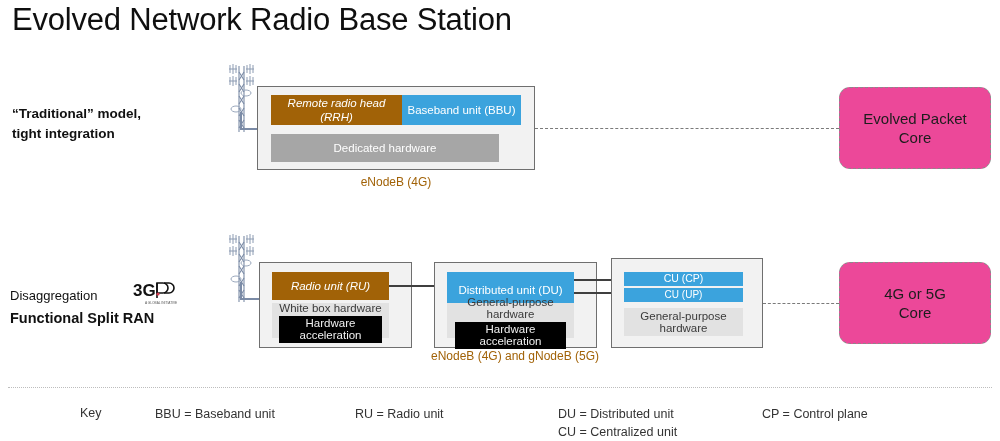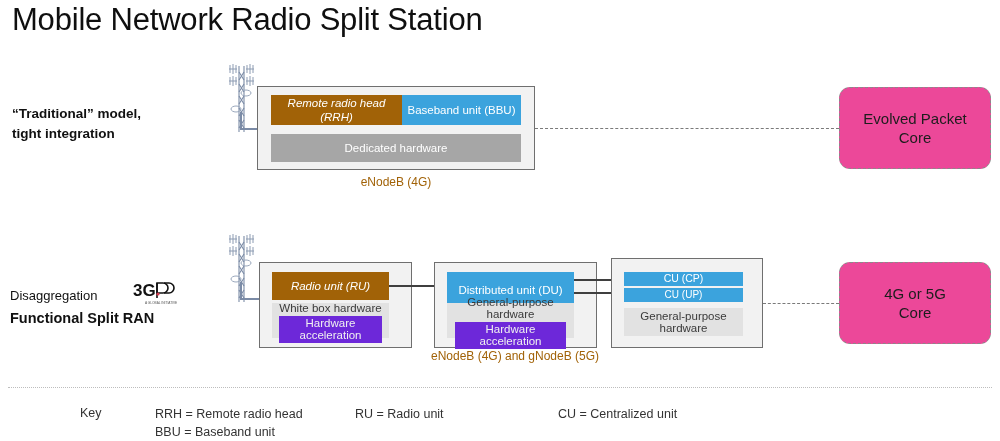--- a/index.html
+++ b/index.html
@@ -101,21 +101,21 @@
     color: #3a3a3a;
     font-size: 11.5px;
     display: flex;
     align-items: center;
     justify-content: center;
     flex-direction: column;
     text-align: center;
   }
   .hw-plain .hw-title { margin: 3px 0 2px 0; }
   .hw-plain .hw-accel {
-    background: #6d28d9;
+    background: #000000;
     color: #f0f0f0;
     width: 88%;
     padding: 1px 0 2px 0;
     font-size: 11.5px;
   }
 
   
   .core-box {
     position: absolute;
     background: #ec4899;
@@ -178,21 +178,21 @@
     white-space: nowrap;
   }
   #key-col-0 { left: 155px; }
   #key-col-1 { left: 355px; text-align: center; }
   #key-col-2 { left: 558px; }
   #key-col-3 { left: 762px; }
 </style>
 </head>
 <body>
 
-<div class="page-title">Mobile Network Radio Split Station</div>
+<div class="page-title">Evolved Network Radio Base Station</div>
 
 <div class="row-label" id="label-traditional">
   <span>“Traditional” model,</span><br>
   <span>tight integration</span>
 </div>
 
 <div class="tower" id="tower-1">
   <svg width="34" height="72" viewBox="0 0 34 72">
     <g stroke="#7b8ba6" stroke-width="1.1" fill="none">
       <line x1="13" y1="4" x2="13" y2="70"></line>
@@ -238,21 +238,21 @@
 <div class="unit-box" style="left:257px; top:86px; width:278px; height:84px;"></div>
 <div class="fn-block teal" style="left:271px; top:95px; width:131px; height:30px;">
   <span>
     <span>Remote radio head</span><br>
     <span>(RRH)</span>
   </span>
 </div>
 <div class="fn-block blue" style="left:402px; top:95px; width:119px; height:30px;">
   <span>Baseband unit (BBU)</span>
 </div>
-<div class="hw-block" style="left:271px; top:134px; width:250px; height:28px;">
+<div class="hw-block" style="left:271px; top:134px; width:228px; height:28px;">
   <span>Dedicated hardware</span>
 </div>
 <div class="caption" style="left:257px; top:175px; width:278px;">eNodeB (4G)</div>
 
 <div class="dash-link" style="left:535px; top:128px; width:304px;"></div>
 
 <div class="core-box" style="left:839px; top:87px; width:152px; height:82px;">
   <span>
     <span>Evolved Packet</span><br>
     <span>Core</span>
@@ -360,24 +360,25 @@
   <span>
     <span>4G or 5G</span><br>
     <span>Core</span>
   </span>
 </div>
 
 <div class="divider"></div>
 <div class="key-label">Key</div>
 
 <div class="key-col" id="key-col-0">
-  <div>RRH = Remote radio head</div>
   <div>BBU = Baseband unit</div>
 </div>
 <div class="key-col" id="key-col-1">
   <div>RU = Radio unit</div>
   <div></div>
 </div>
 <div class="key-col" id="key-col-2">
+  <div>DU = Distributed unit</div>
   <div>CU = Centralized unit</div>
 </div>
 <div class="key-col" id="key-col-3">
+  <div>CP = Control plane</div>
 </div>
 
 </body></html>

